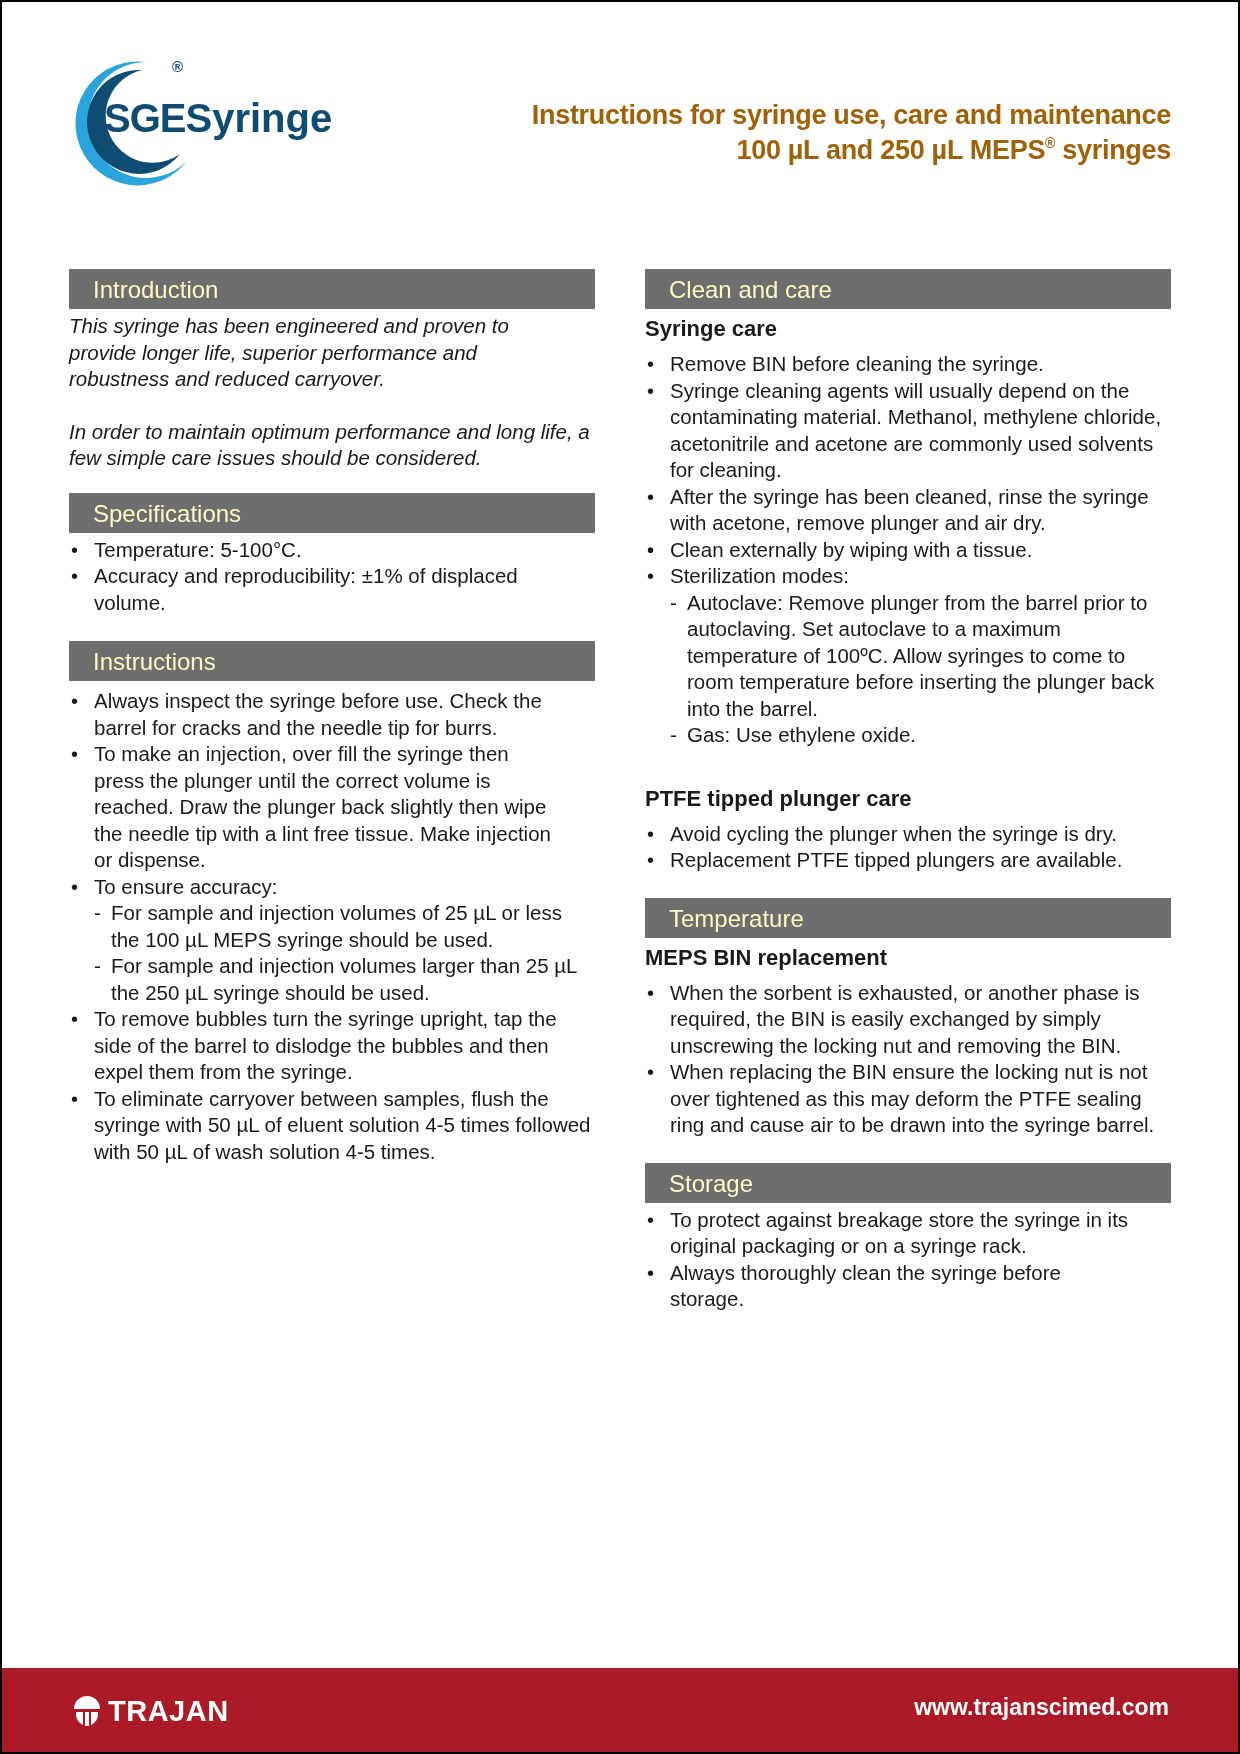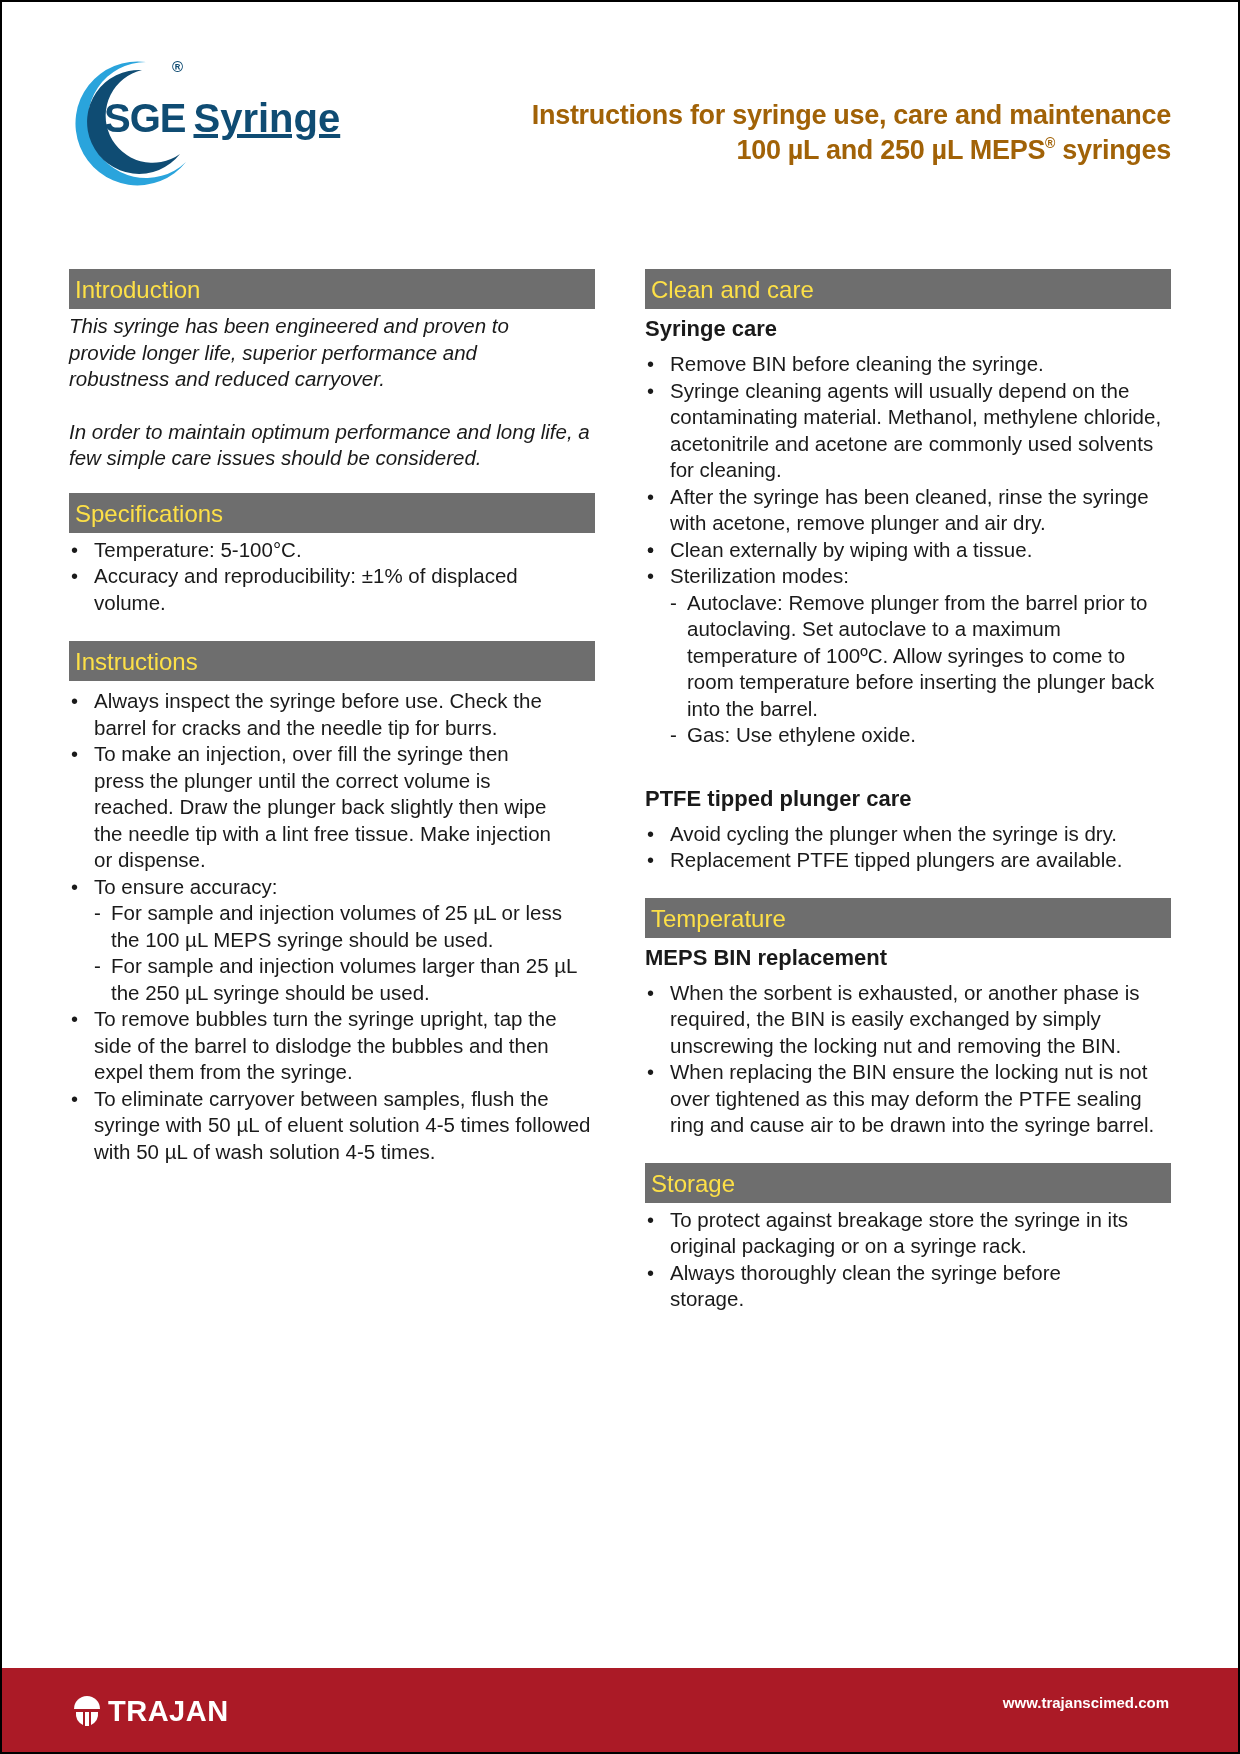--- a/index.html
+++ b/index.html
@@ -11,40 +11,40 @@
     position: absolute; left: 0; top: 0; width: 1236px; height: 1750px;
     border: 2px solid #000; pointer-events: none; z-index: 5;
   }
   
   .logo { position: absolute; left: 68px; top: 58px; width: 300px; height: 130px; }
   .logo svg { position: absolute; left: 0; top: 0; }
   .logo-text {
     position: absolute; left: 36px; top: 38px; font-weight: bold; font-size: 40px;
     color: #0f4c73; letter-spacing: -1px; white-space: nowrap;
   }
-  .logo-text .word2 { font-weight: normal; margin-left: 8px; font-weight: 600; letter-spacing: 0; text-decoration: underline; }
+  .logo-text .word2 { font-weight: normal; font-weight: 600; letter-spacing: 0; }
   .logo-reg {
     position: absolute; left: 104px; top: 0; font-size: 15px; color: #0f4c73; font-weight: bold;
   }
   
   .doc-title {
     position: absolute; right: 69px; top: 98px; text-align: right;
     color: #a16207; font-weight: bold; font-size: 27px; line-height: 35px;
     font-family: "Liberation Sans", sans-serif; letter-spacing: -0.3px;
   }
   .doc-title sup { font-size: 14px; vertical-align: 11px; line-height: 0; }
 
   
   .col { position: absolute; top: 269px; width: 526px; }
   .col-left { left: 69px; }
   .col-right { left: 645px; }
 
   .sec-header {
-    background: #6e6e6e; color: #fde047; font-size: 24px; height: 40px; line-height: 42px;
-    padding-left: 6px; box-sizing: border-box;
+    background: #6e6e6e; color: #fef9c3; font-size: 24px; height: 40px; line-height: 42px;
+    padding-left: 24px; box-sizing: border-box;
   }
   .subhead { font-weight: bold; font-size: 22px; margin: 7px 0 9px 0; line-height: 26px; }
   .para { font-size: 20.5px; line-height: 26.5px; margin: 4px 0 0 0; font-style: italic; }
   .para + .para { margin-top: 26px; }
   ul.blist { list-style: none; margin: 4px 0 0 0; padding: 0; }
   ul.blist > li {
     position: relative; padding-left: 25px; font-size: 20.5px; line-height: 26.5px;
   }
   ul.blist > li .bullet {
     position: absolute; left: 2px; top: 0; font-size: 20px;
@@ -55,21 +55,21 @@
 
   .gap-sm { height: 22px; }
 
   
   .footer {
     position: absolute; left: 2px; top: 1668px; width: 1236px; height: 84px; background: #ab1a26;
   }
   .trajan { position: absolute; left: 70px; top: 27px; height: 32px; display: flex; align-items: center; text-align: center; }
   .trajan-text { color: #fff; font-weight: bold; font-size: 29px; margin-left: 6px; letter-spacing: 0.5px; }
   .url {
-    position: absolute; right: 69px; top: 26px; color: #fff; font-weight: bold; font-size: 15px;
+    position: absolute; right: 69px; top: 26px; color: #fff; font-weight: bold; font-size: 23px;
   }
 </style>
 </head>
 <body>
 
 <div class="page-border"></div>
 
 <div class="logo">
   <svg width="130" height="130" viewBox="0 0 130 130">
     <path d="M78 4 A62 62 0 1 0 118 104 A58 58 0 1 1 78 4 Z" fill="#2aa4dc"></path>

